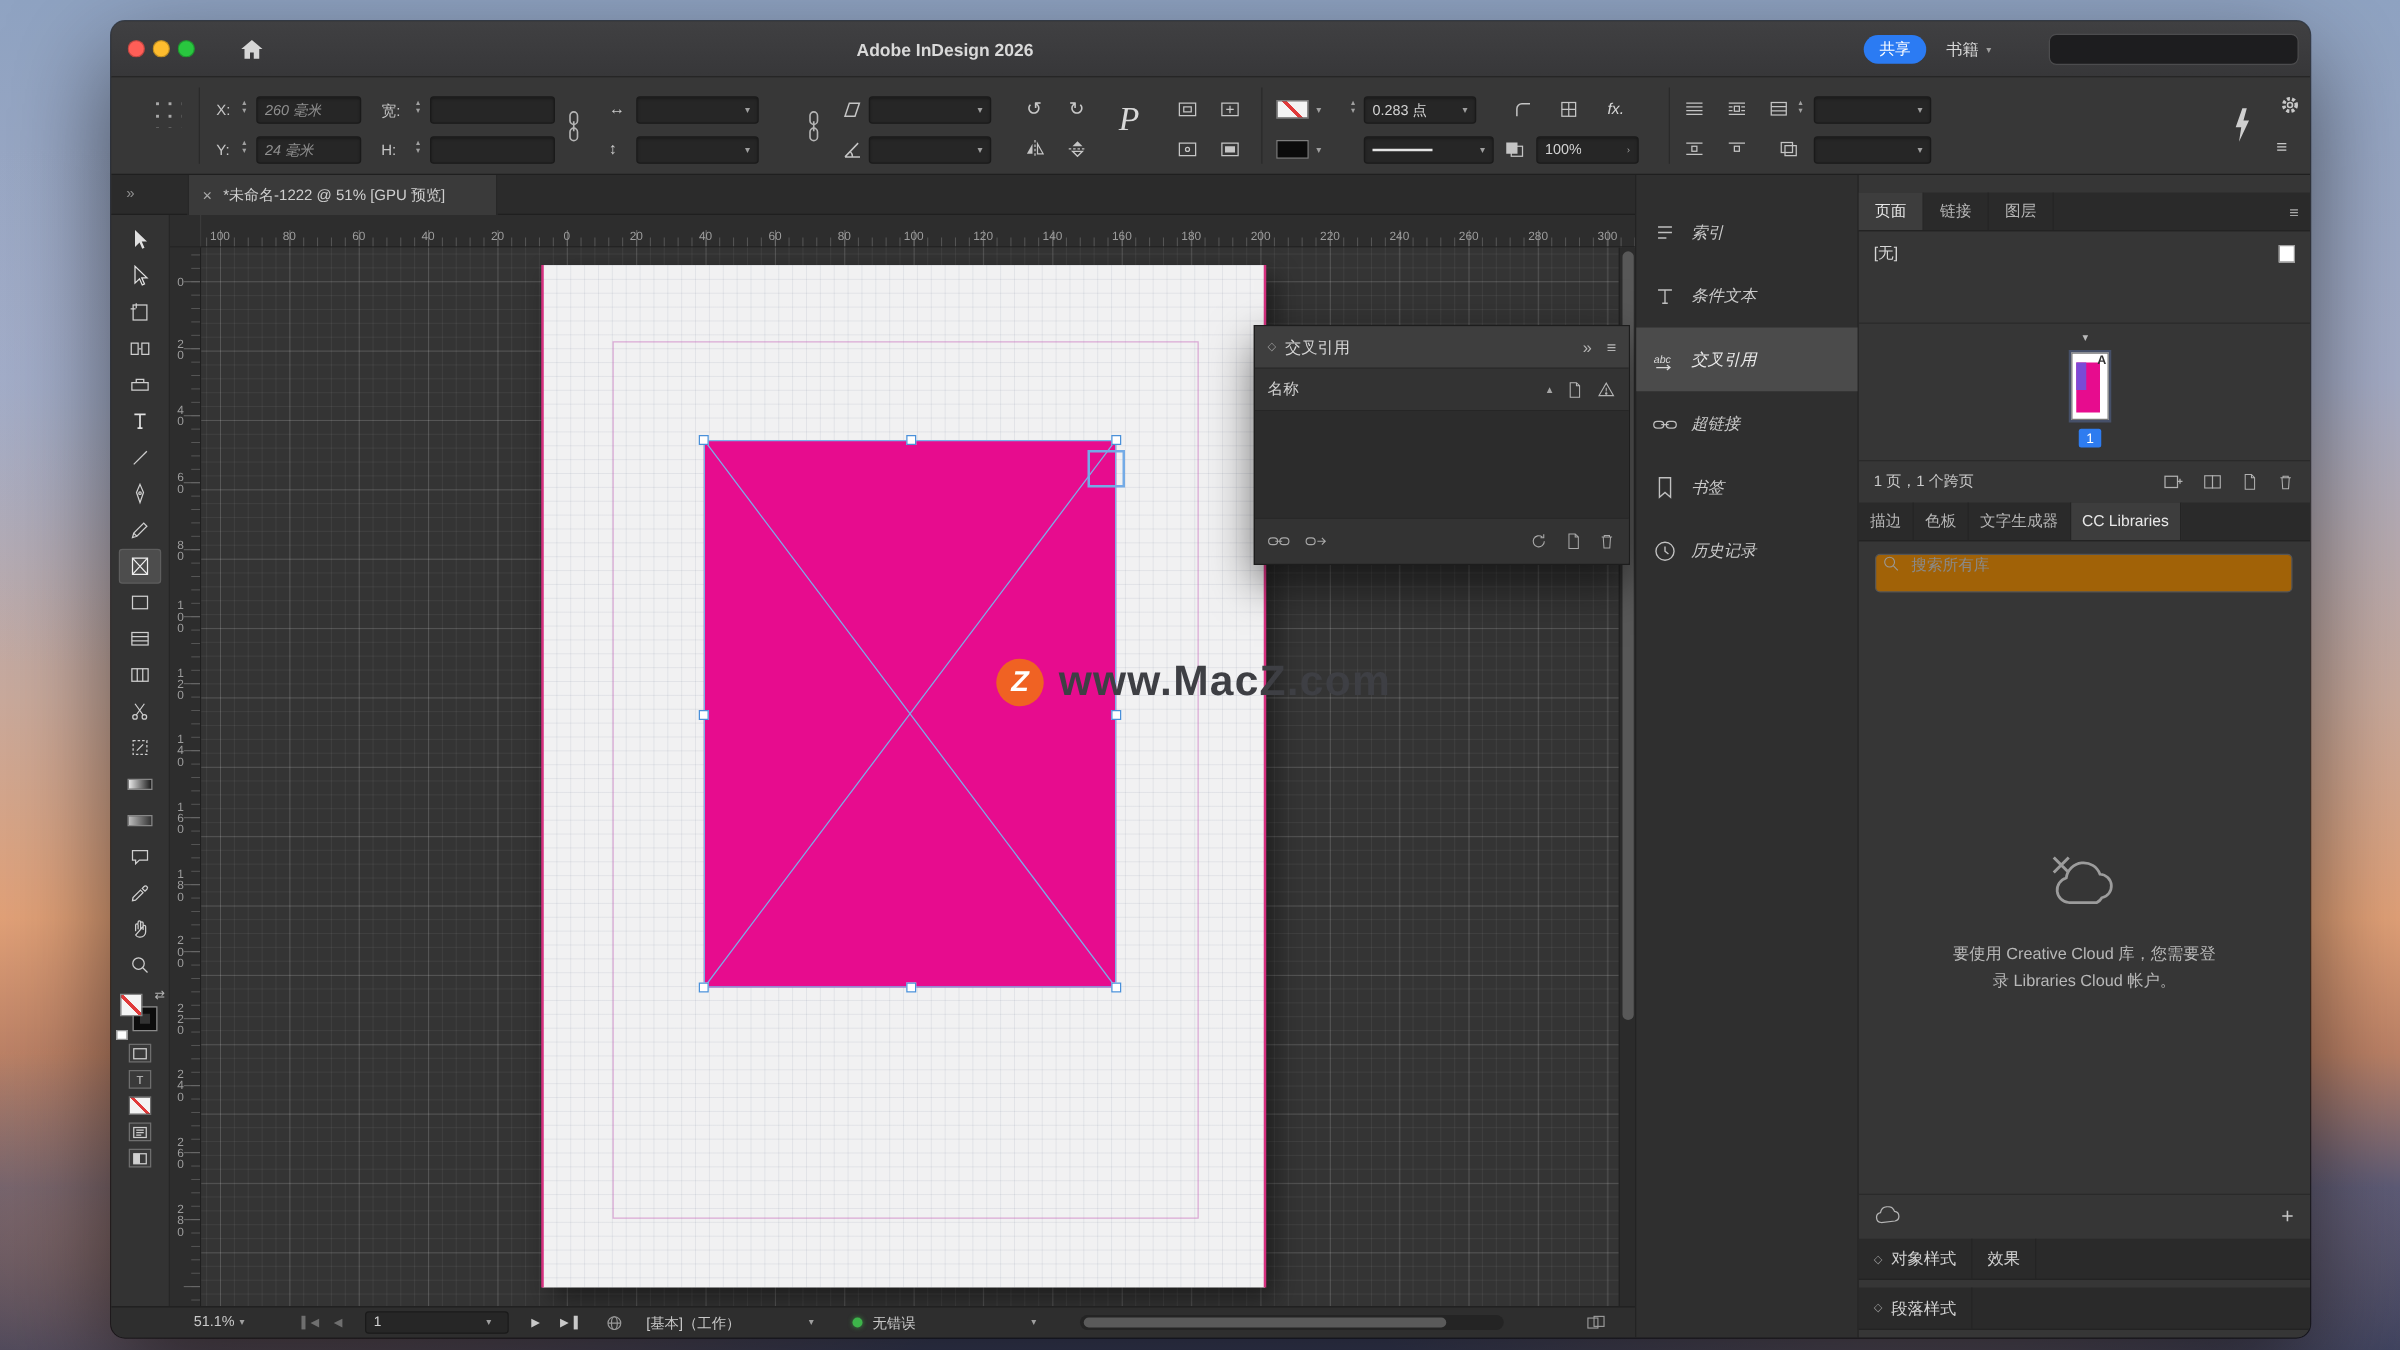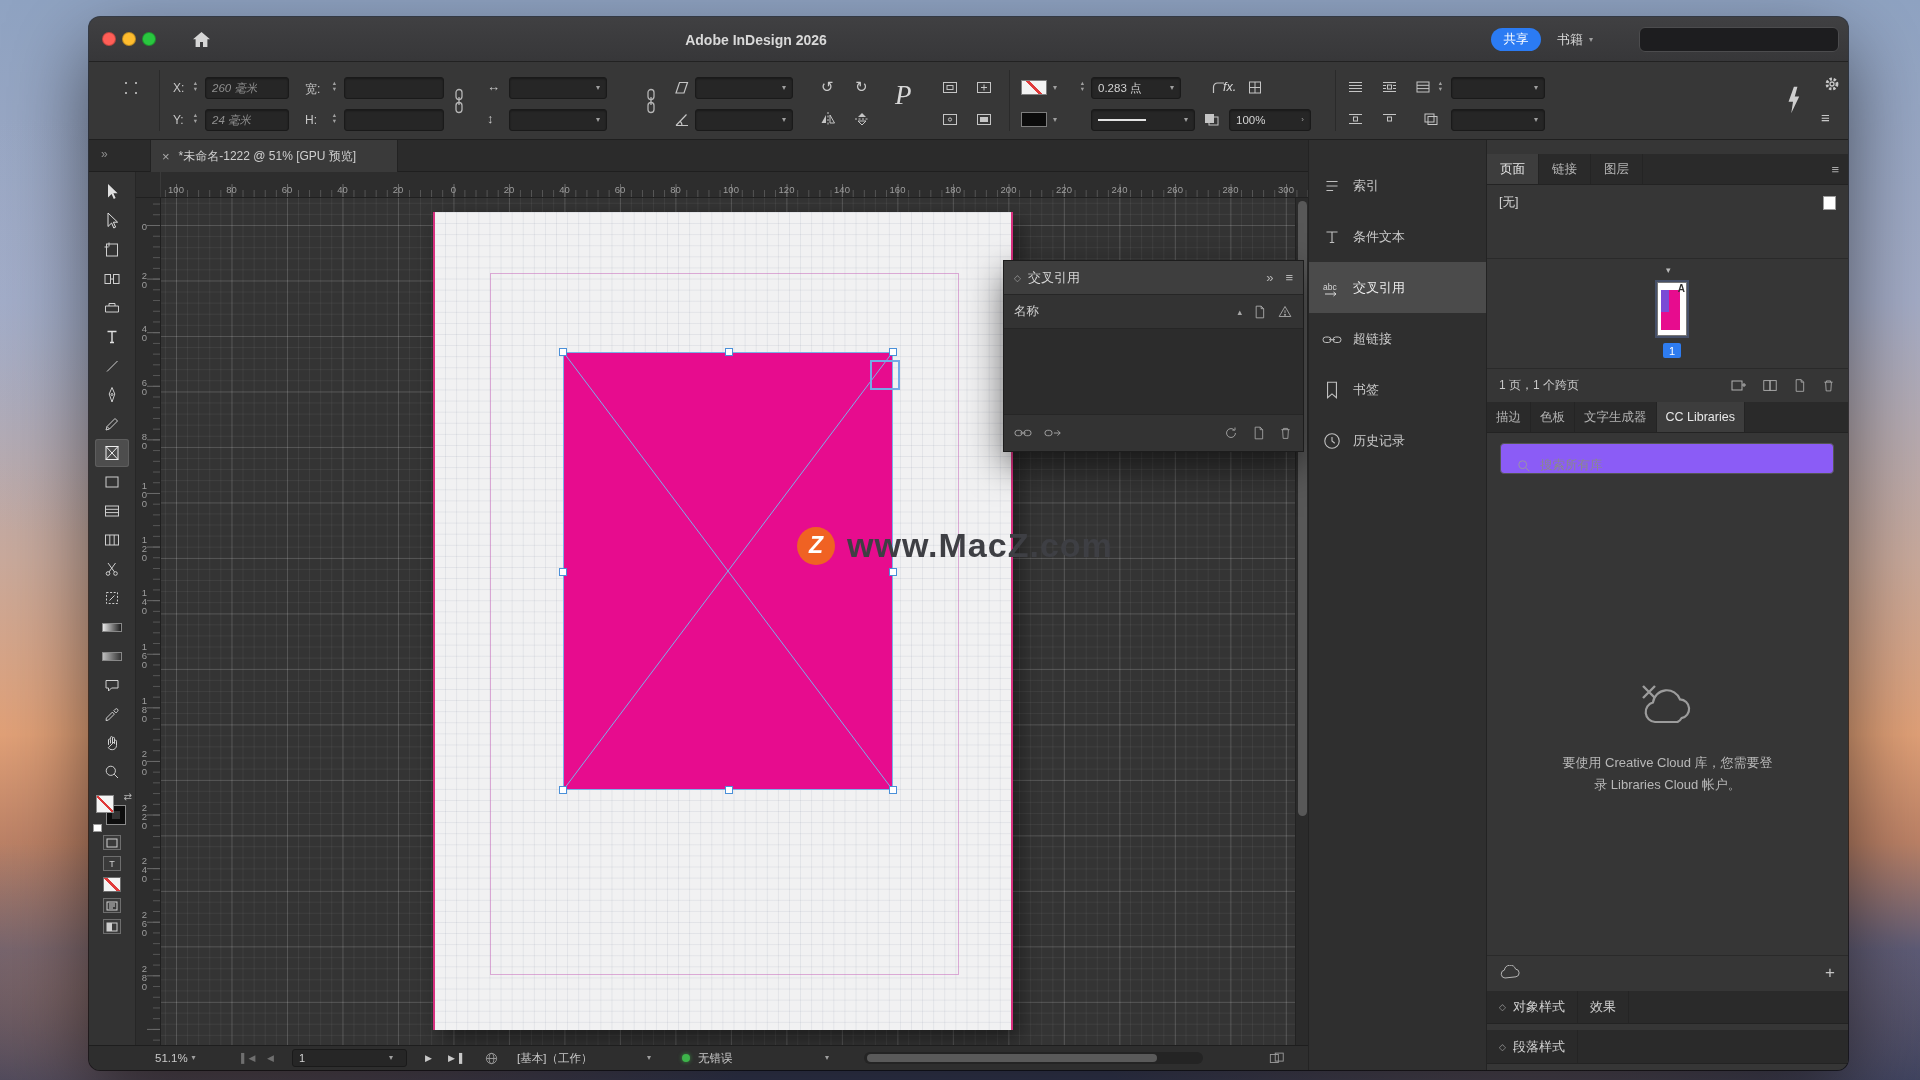--- a/index.html
+++ b/index.html
@@ -141,21 +141,21 @@
     font-size:11.5px;color:#c9c9c9;}
   .sb{position:absolute;top:0;height:24px;display:flex;align-items:center;gap:4px;}
   .sb .dis{color:#6f6f6f;}
   .navg{font-size:9px;}
   .pgfld{position:absolute;top:3px;left:203px;width:115px;height:18px;background:#262626;border:1px solid #1a1a1a;
     border-radius:3px;color:#d3d3d3;font-size:11px;padding:0 6px;outline:none;}
   .gdot{width:8px;height:8px;border-radius:50%;background:#3db44a;box-shadow:0 0 4px rgba(61,180,74,.7);}
   .hsb{position:absolute;left:775px;top:6px;width:339px;height:12px;background:#242424;border-radius:6px;}
   .hsb .thumb{position:absolute;left:3px;top:2px;width:290px;height:8px;background:#5a5a5a;border-radius:4px;}
   
-  .dock{width:179px;background:#2f2f2f;border-left:1px solid #232323;border-right:1px solid #232323;padding-top:20px;}
+  .dock{width:179px;background:#2f2f2f;border-left:1px solid #232323;border-right:1px solid #232323;padding-top:20px;font-style:italic;}
   .ditem{height:51px;display:flex;align-items:center;gap:11px;padding-left:13px;color:#c9c9c9;font-size:13px;}
   .ditem.active{background:#4b4b4b;color:#ececec;}
   
   .rpanel{width:361px;background:#363636;position:relative;font-size:13px;color:#cfcfcf;}
   .ptabs{position:absolute;left:0;right:0;display:flex;background:#2a2a2a;border-bottom:1px solid #232323;align-items:stretch;}
   .ptab{padding:0 13px;display:flex;align-items:center;color:#b5b5b5;font-size:12.5px;border-right:1px solid #242424;}
   .ptab.active{background:#3d3d3d;color:#e8e8e8;}
   .pmenu{margin-left:auto;display:flex;align-items:center;padding-right:9px;color:#a8a8a8;}
   .prow{position:absolute;left:0;right:0;display:flex;align-items:center;padding:0 12px;font-size:12.5px;color:#d6d6d6;}
   .msw{margin-left:auto;display:flex;gap:1px;}
@@ -165,22 +165,22 @@
     box-shadow:0 0 0 2px rgba(120,160,255,.25);}
   .pthumb .fill{position:absolute;left:3px;top:7px;width:19px;height:40px;background:#e70c8e;}
   .pthumb .vio{position:absolute;left:3px;top:7px;width:8px;height:22px;background:#7a4bd6;}
   .pthumb .a{position:absolute;right:1px;top:0;font-size:10px;color:#333;font-weight:bold;}
   .spreadarrow{position:absolute;left:179px;top:6px;font-size:9px;color:#bbb;}
   .pbadge{position:absolute;left:176px;top:84px;width:18px;height:15px;background:#2e7cf0;color:#fff;font-size:11px;
     display:flex;align-items:center;justify-content:center;border-radius:2px;}
   .pfoot{position:absolute;left:0;right:0;top:228px;height:34px;border-top:1px solid #2a2a2a;display:flex;
     align-items:center;padding:0 12px;font-size:12px;color:#c9c9c9;}
   .pfoot .ic{margin-left:auto;display:flex;gap:14px;align-items:center;}
-  .ccsearch{position:absolute;left:13px;top:303px;width:334px;height:31px;background:#8b5cf6;border:1px solid #555;
-    border-radius:4px;display:flex;align-items:flex-end;gap:7px;padding:0 16px;}
+  .ccsearch{position:absolute;left:13px;top:303px;width:334px;height:31px;background:#a16207;border:1px solid #555;
+    border-radius:4px;display:flex;align-items:flex-start;gap:7px;padding:0 5px;}
   .ccsearch input{flex:1;background:transparent;border:none;outline:none;color:#ddd;font-size:12.5px;}
   .ccsearch input::placeholder{color:#8a8a8a;}
   .ccmsg{position:absolute;left:0;right:0;text-align:center;font-size:13px;color:#b8b8b8;line-height:22px;}
   .ccbar{position:absolute;left:0;right:0;top:815px;height:34px;border-top:1px solid #2a2a2a;display:flex;
     align-items:center;padding:0 13px;}
   .ccbar .plus{margin-left:auto;font-size:17px;color:#c5c5c5;}
   .bpt{display:flex;align-items:center;gap:7px;padding:0 12px;height:100%;border-right:1px solid #242424;color:#d2d2d2;}
 </style>
 </head>
 <body>
@@ -351,21 +351,21 @@
       <svg width="16" height="15" viewBox="0 0 16 15" fill="none" stroke="#c5c5c5" stroke-width="1.2">
           <path d="M2.5,13 V7 a4,4 0 0 1 4,-4 H13"></path>
         </svg>
       </div>
     <div class="ib" style="left:1158px;top:18px">
       <svg width="16" height="15" viewBox="0 0 16 15" fill="none" stroke="#c5c5c5">
           <rect x="2.5" y="2" width="11" height="11"></rect>
           <path d="M2.5,7.5 h11 M8,2 v11"></path>
         </svg>
       </div>
-    <span class="ib fx" style="left:1134px;top:18px">fx.</span>
+    <span class="ib fx" style="left:1197px;top:18px">fx.</span>
     <div class="ib" style="left:1114px;top:50px">
       <svg width="17" height="15" viewBox="0 0 17 15">
           <rect x="2" y="2" width="9" height="9" fill="#c5c5c5"></rect>
           <rect x="6" y="5" width="9" height="8" fill="none" stroke="#c5c5c5"></rect>
         </svg>
       </div>
     <div class="fld r2" style="left:1140px;width:82px">
       <span class="val">100%</span>
       <span class="chv">›</span>
       </div>

